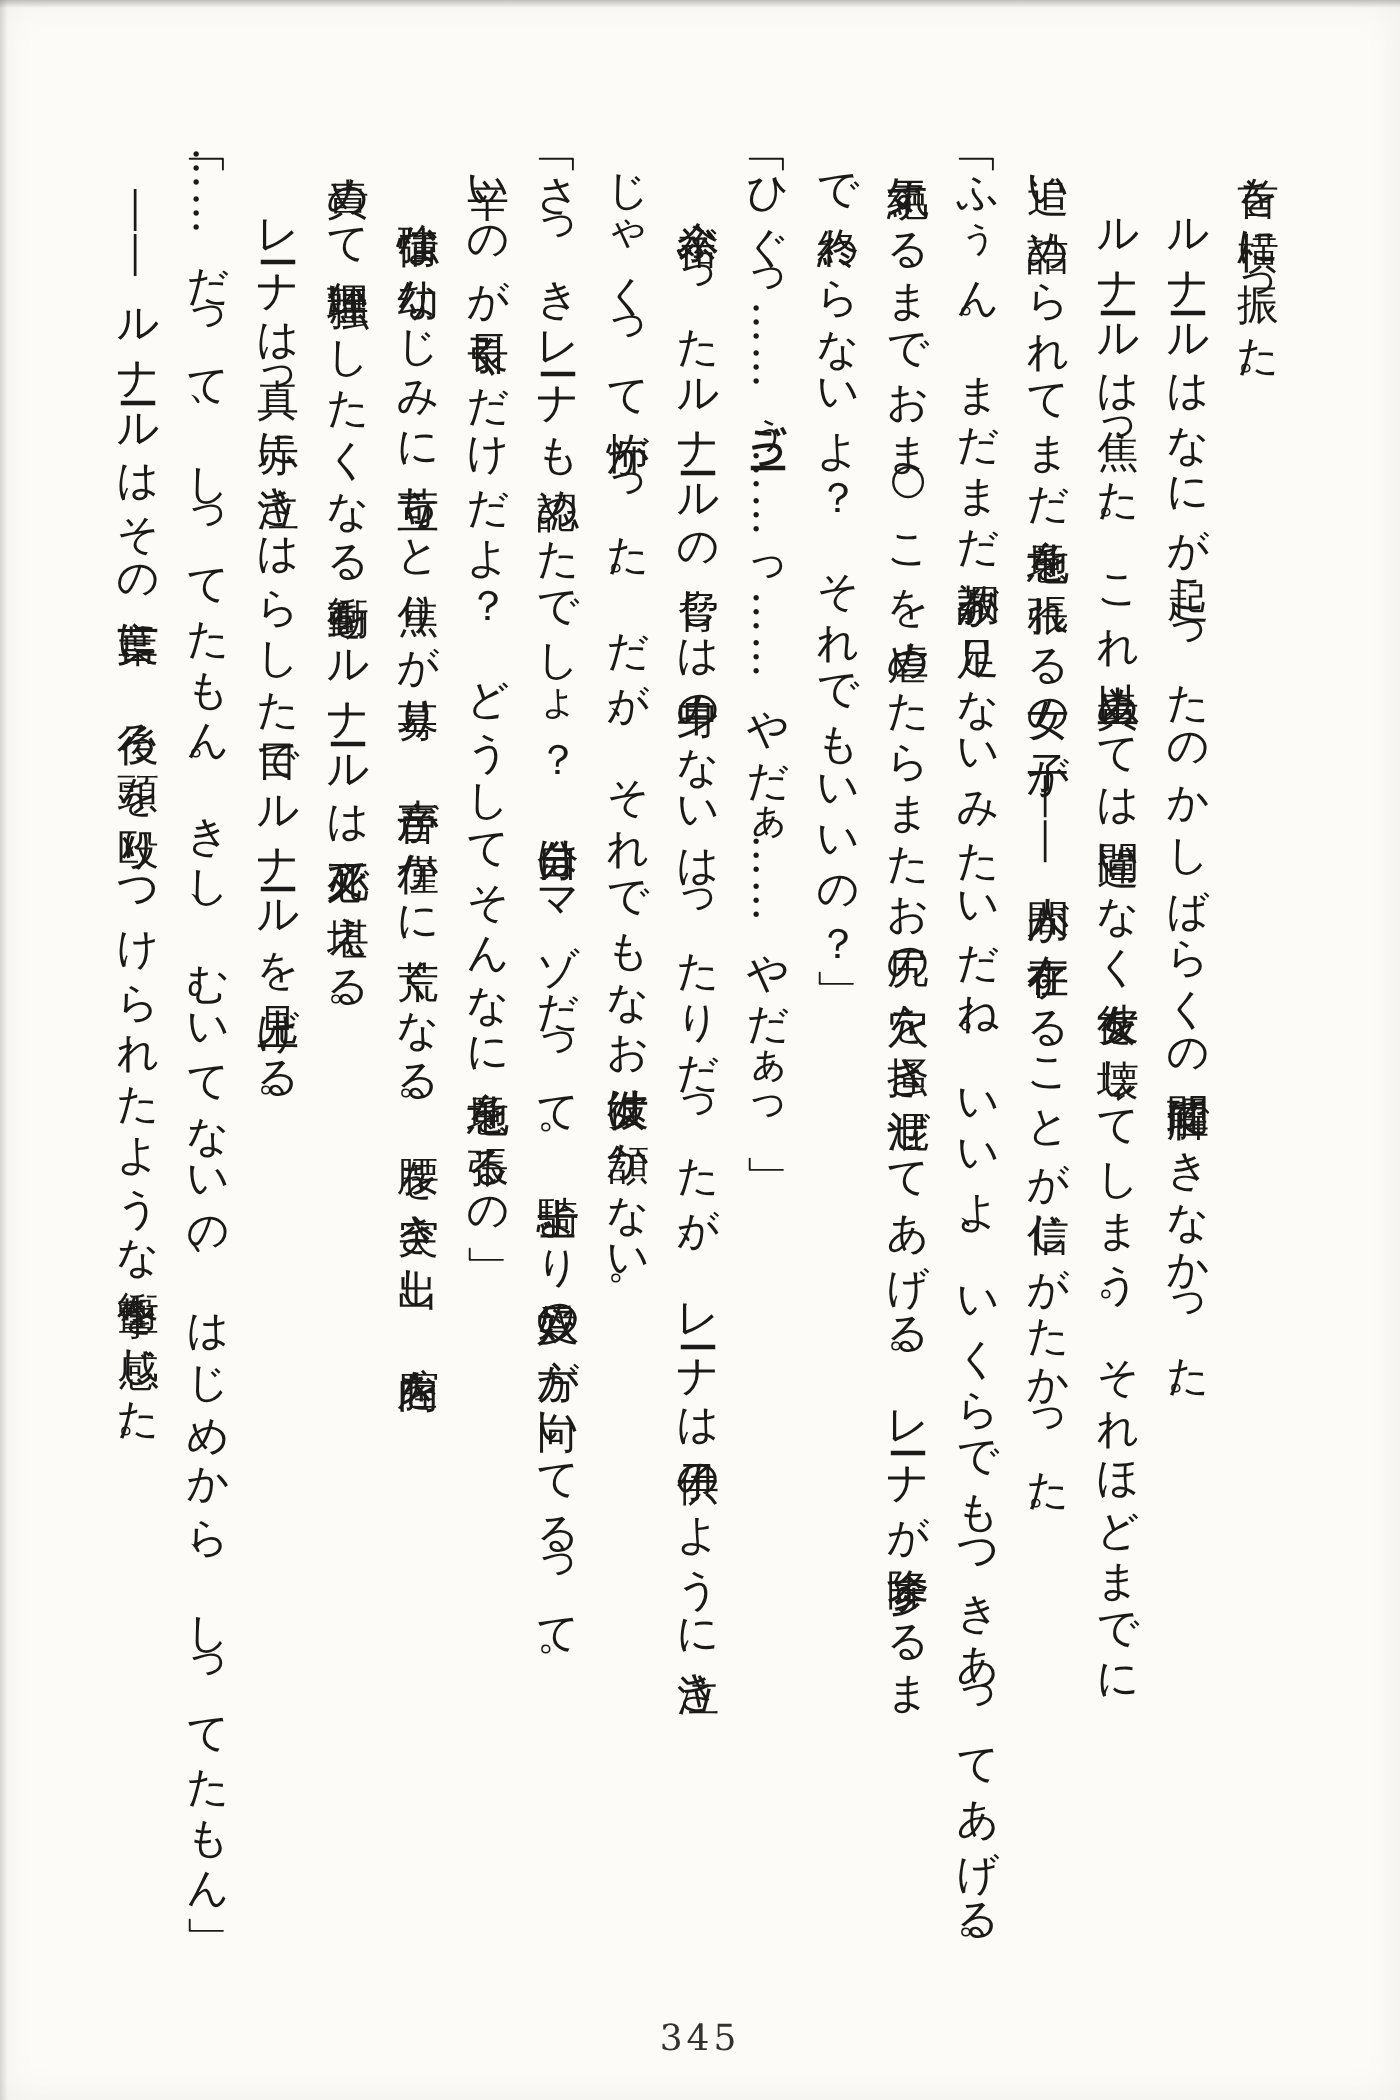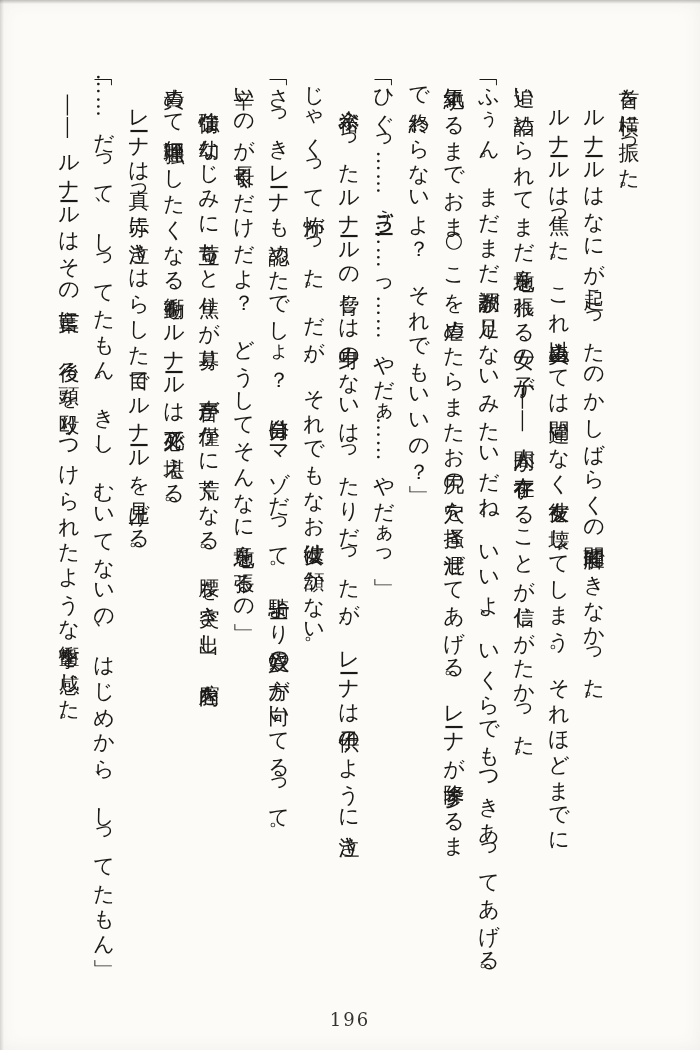--- a/index.html
+++ b/index.html
@@ -80,14 +80,14 @@
       <p class="text-line">じゃくって怖がった。だが、それでもなお彼女は頷かない。</p>
       <p class="text-line">「さっきレーナも認めたでしょ？　自分はマゾだって。騎士より愛奴の方が向いてるって。</p>
       <p class="text-line">辛いのが長引くだけだよ？　どうしてそんなに意地を張るの」</p>
       <p class="text-line">　強情な幼なじみに苛立ちと焦りが募り、声音が僅かに荒くなる。腰を突き出し、膣内を</p>
       <p class="text-line">責めて無理強いしたくなる衝動をルナールは必死で堪える。</p>
       <p class="text-line">　レーナは真っ赤に泣きはらした目でルナールを見上げる。</p>
       <p class="text-line">「……だって、しってたもん。きし、むいてないの、はじめから、しってたもん」</p>
       <p class="text-line">　――ルナールはその言葉に、後ろ頭を殴りつけられたような衝撃を感じた。</p>
     </div>
 
-  <div class="page-number">196</div>
+  <div class="page-number">345</div>
 </div>
 
 </body></html>

